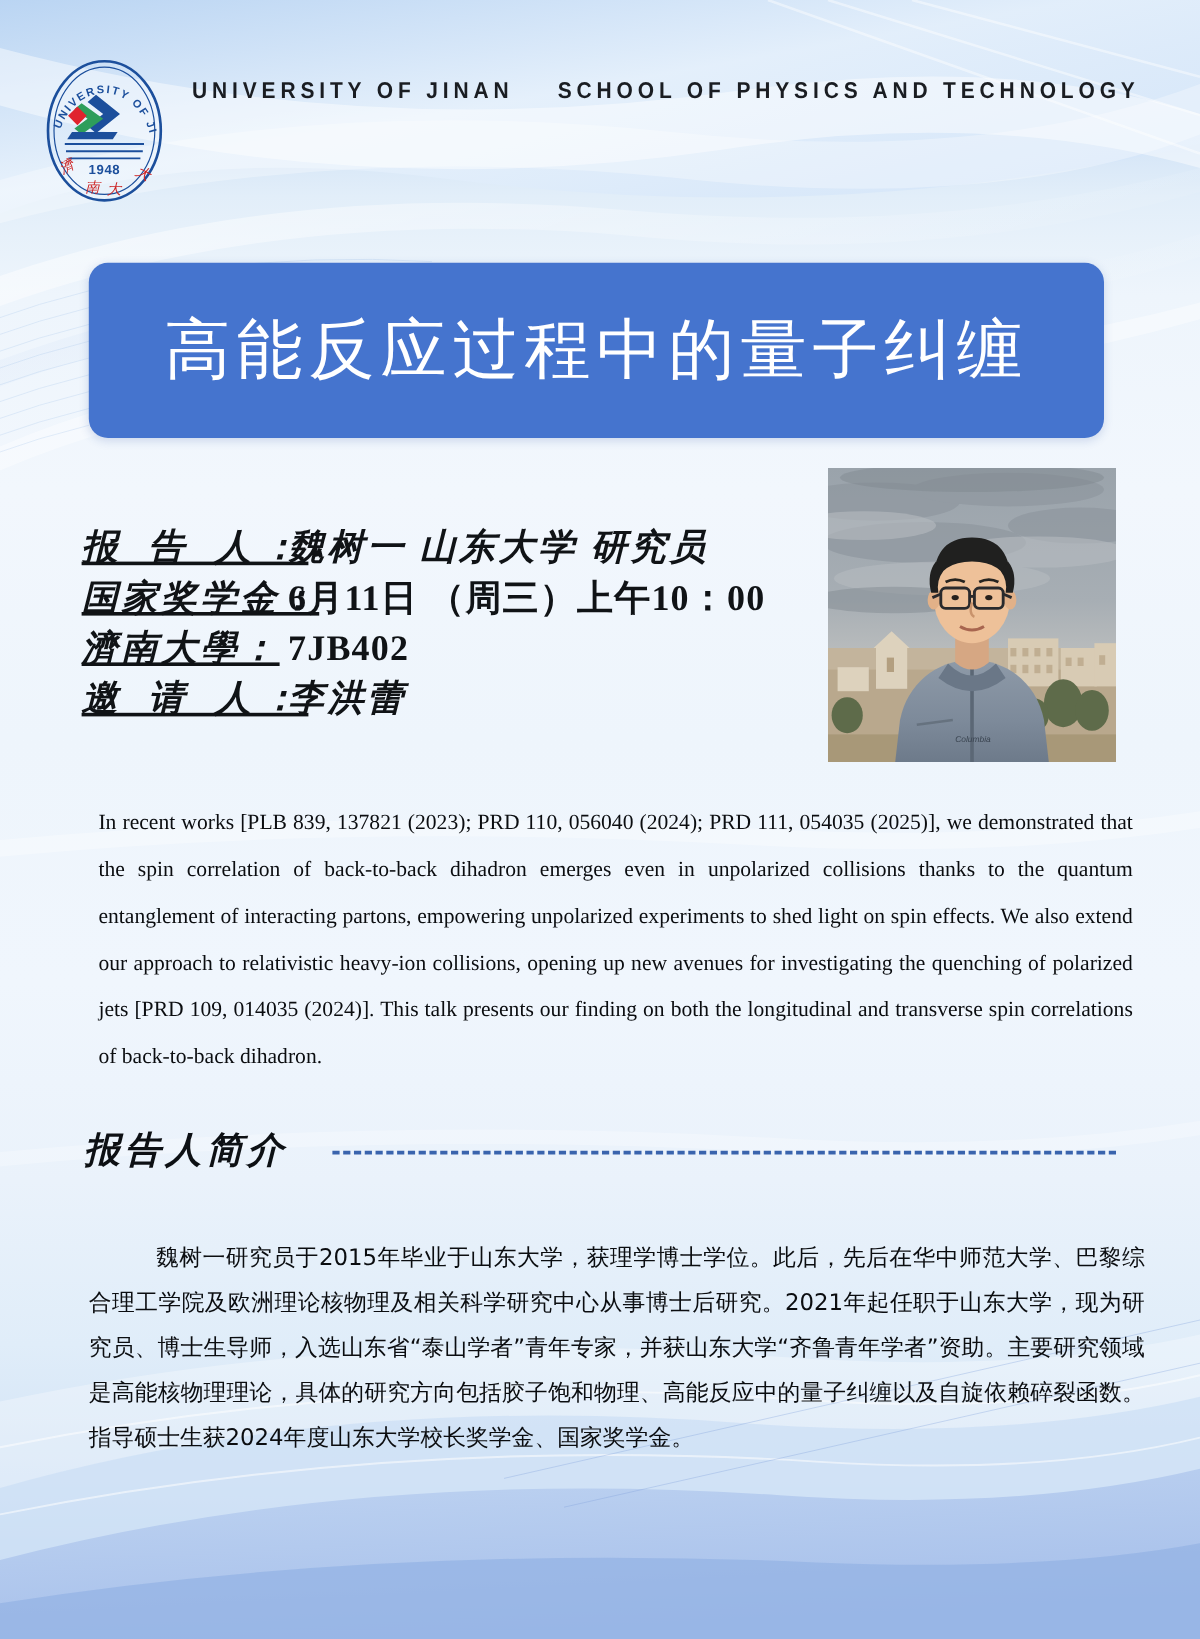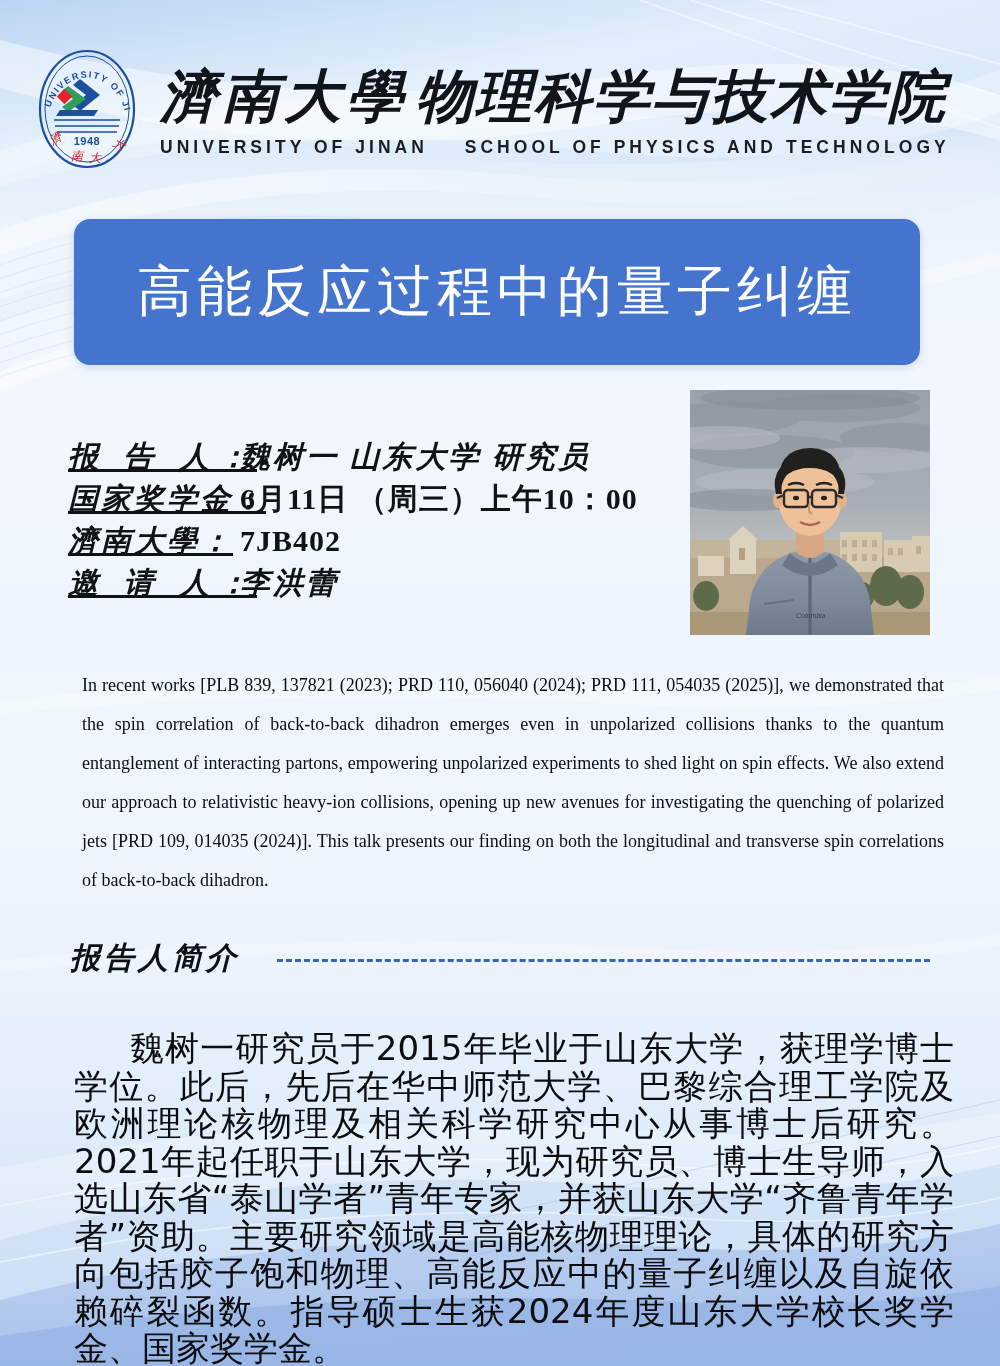--- a/index.html
+++ b/index.html
@@ -207,21 +207,21 @@
     text-align: justify;
     text-justify: inter-word;
   }
 
   #bio-body {
     position: absolute;
     left: 74px;
     top: 1030px;
     width: 880px;
     font-family: "DejaVu Sans", "Liberation Sans", sans-serif;
-    font-size: 34px;
+    font-size: 19px;
     line-height: 37.5px;
     color: #0b0d10;
     text-align: justify;
     text-indent: 56px;
     letter-spacing: 0px;
   }
 </style>
 </head>
 <body>
 
@@ -322,21 +322,20 @@
         <g fill="#cc2222" font-family="DejaVu Sans, sans-serif" font-size="12" font-style="italic">
           <text x="28" y="99" transform="rotate(-28 28 99)">濟</text>
           <text x="88" y="99" transform="rotate(28 88 99)">大</text>
           <text x="47" y="114">南</text>
           <text x="65" y="116">大</text>
         </g>
       </svg>
     </div>
 
     <div id="header-text">
-      <div id="header-cn"><span class="cursive">濟南大學</span><span>物理科学与技术学院</span></div>
       <div id="header-en"><span>UNIVERSITY OF JINAN</span><span class="gap"></span><span>SCHOOL OF PHYSICS AND TECHNOLOGY</span></div>
     </div>
   </div>
 
   <div id="title-banner">
     <div id="title-text">高能反应过程中的量子纠缠</div>
   </div>
 
   <div id="info-block">
     <div class="info-line">

